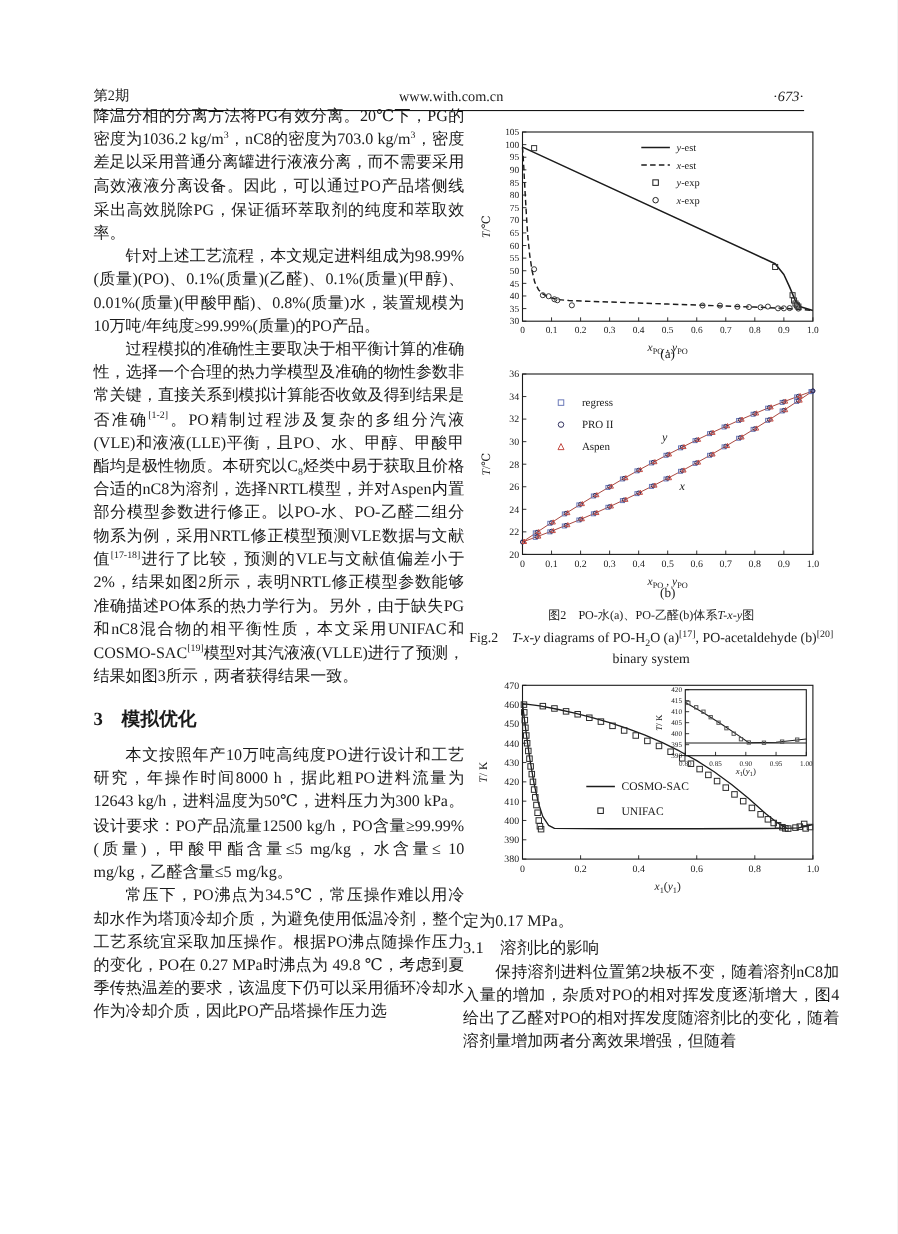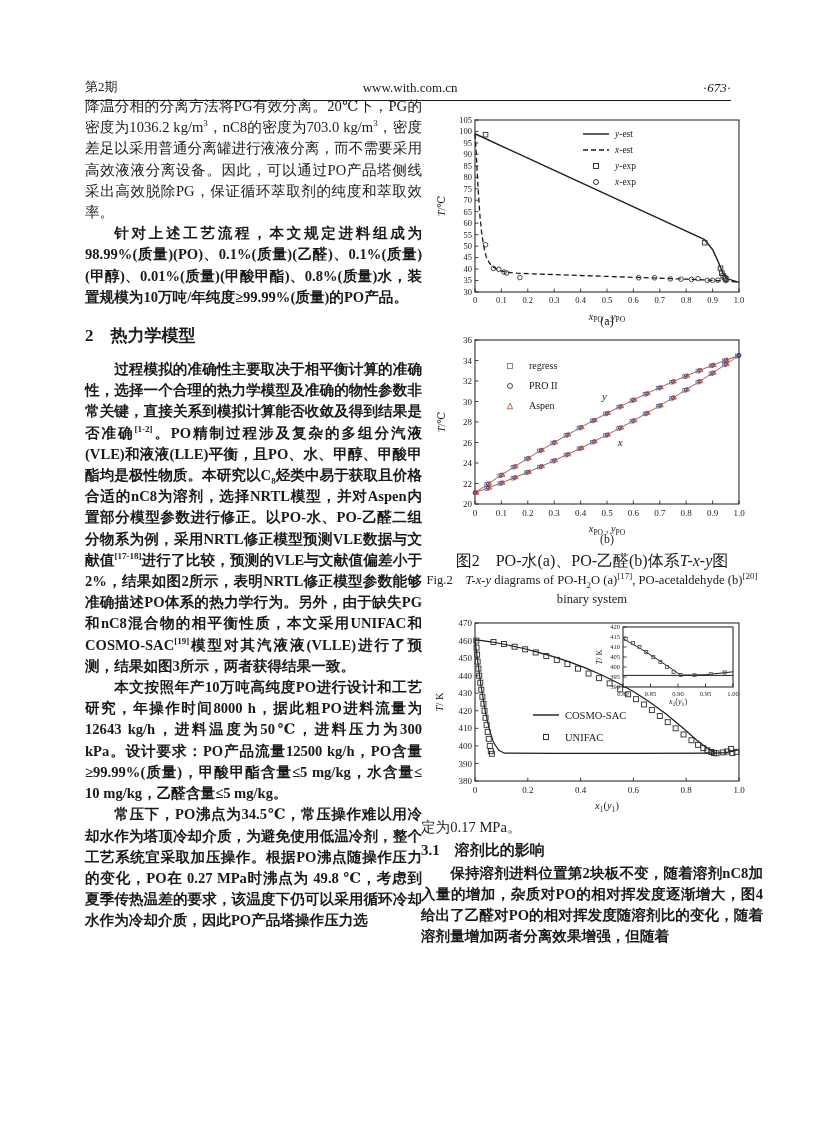--- a/index.html
+++ b/index.html
@@ -3,45 +3,45 @@
 <meta charset="utf-8">
 <style>
   html,body{margin:0;padding:0;background:#e8e8e8;}
   .page{position:relative;width:816px;height:1122px;background:#ffffff;margin:0 auto;
         font-family:"Liberation Serif","DejaVu Serif",serif;color:#1a1a1a;overflow:hidden;}
   .header{position:absolute;left:85px;top:78px;width:646px;display:flex;justify-content:space-between;
           align-items:flex-end;font-size:13px;border-bottom:1.6px solid #151515;padding-bottom:4px;}
   .col-left{position:absolute;left:85px;top:96px;width:337px;}
   .col-right{position:absolute;left:421px;top:110px;width:342px;}
   p{margin:0;font-size:14.6px;line-height:21.2px;text-align:justify;}
-  p.ind{text-indent:2em;font-weight:bold;}
+  p.ind{text-indent:2em;}
   sup{font-size:9px;line-height:0;}
   sub{font-size:9px;line-height:0;}
   .sec{font-size:17px;font-weight:bold;margin:16px 0 12px 0;}
-  .sub-sec{font-size:15px;font-weight:bold;margin:3px 0 3px 0;}
+  .sub-sec{font-size:15px;font-weight:normal;margin:3px 0 3px 0;}
   .caption{text-align:center;font-size:12.6px;line-height:19.5px;margin:3px 0 5px 0;}
-  .caption .cn{font-size:16px;text-align:center;}
+  .caption .cn{font-size:11px;text-align:center;}
   .fig{display:block;margin-left:6px;}
-  .rtext{margin-top:4px;}
+  .rtext{margin-top:15px;}
 </style>
 </head>
 <body>
 
 <div class="page">
   <div class="header">
     <span>第2期</span>
     <span>www.with.com.cn</span>
     <span>·<i>673</i>·</span>
   </div>
 
   <div class="col-left">
     <p>降温分相的分离方法将PG有效分离。20℃下，PG的密度为1036.2 kg/m<sup>3</sup>，nC8的密度为703.0 kg/m<sup>3</sup>，密度差足以采用普通分离罐进行液液分离，而不需要采用高效液液分离设备。因此，可以通过PO产品塔侧线采出高效脱除PG，保证循环萃取剂的纯度和萃取效率。</p>
     <p class="ind">针对上述工艺流程，本文规定进料组成为98.99%(质量)(PO)、0.1%(质量)(乙醛)、0.1%(质量)(甲醇)、0.01%(质量)(甲酸甲酯)、0.8%(质量)水，装置规模为10万吨/年纯度≥99.99%(质量)的PO产品。</p>
-    <div class="sec">2　热力学模型</div>
     <p class="ind">过程模拟的准确性主要取决于相平衡计算的准确性，选择一个合理的热力学模型及准确的物性参数非常关键，直接关系到模拟计算能否收敛及得到结果是否准确<sup>[1-2]</sup>。PO精制过程涉及复杂的多组分汽液(VLE)和液液(LLE)平衡，且PO、水、甲醇、甲酸甲酯均是极性物质。本研究以C<sub>8</sub>烃类中易于获取且价格合适的nC8为溶剂，选择NRTL模型，并对Aspen内置部分模型参数进行修正。以PO-水、PO-乙醛二组分物系为例，采用NRTL修正模型预测VLE数据与文献值<sup>[17-18]</sup>进行了比较，预测的VLE与文献值偏差小于2%，结果如图2所示，表明NRTL修正模型参数能够准确描述PO体系的热力学行为。另外，由于缺失PG和nC8混合物的相平衡性质，本文采用UNIFAC和COSMO-SAC<sup>[19]</sup>模型对其汽液液(VLLE)进行了预测，结果如图3所示，两者获得结果一致。</p>
+    <div class="sec">3　模拟优化</div>
     <p class="ind">本文按照年产10万吨高纯度PO进行设计和工艺研究，年操作时间8000 h，据此粗PO进料流量为12643 kg/h，进料温度为50℃，进料压力为300 kPa。设计要求：PO产品流量12500 kg/h，PO含量≥99.99%(质量)，甲酸甲酯含量≤5 mg/kg，水含量≤ 10 mg/kg，乙醛含量≤5 mg/kg。</p>
     <p class="ind">常压下，PO沸点为34.5℃，常压操作难以用冷却水作为塔顶冷却介质，为避免使用低温冷剂，整个工艺系统宜采取加压操作。根据PO沸点随操作压力的变化，PO在 0.27 MPa时沸点为 49.8 ℃，考虑到夏季传热温差的要求，该温度下仍可以采用循环冷却水作为冷却介质，因此PO产品塔操作压力选</p>
   </div>
 
   <div class="col-right">
     <svg id="fig2a" class="fig" width="330" height="220">
         <rect x="48" y="10" width="264" height="172" fill="none" stroke="#1a1a1a" stroke-width="1"></rect>
         <line x1="48" y1="182" x2="48" y2="178.5" stroke="#1a1a1a" stroke-width="0.8"></line>
         <text x="48" y="193" font-size="8.5" text-anchor="middle" fill="#1a1a1a" font-family="&quot;Liberation Serif&quot;,&quot;DejaVu Serif&quot;,serif"><tspan dy="0">0</tspan></text>
         <line x1="74.4" y1="182" x2="74.4" y2="178.5" stroke="#1a1a1a" stroke-width="0.8"></line>

